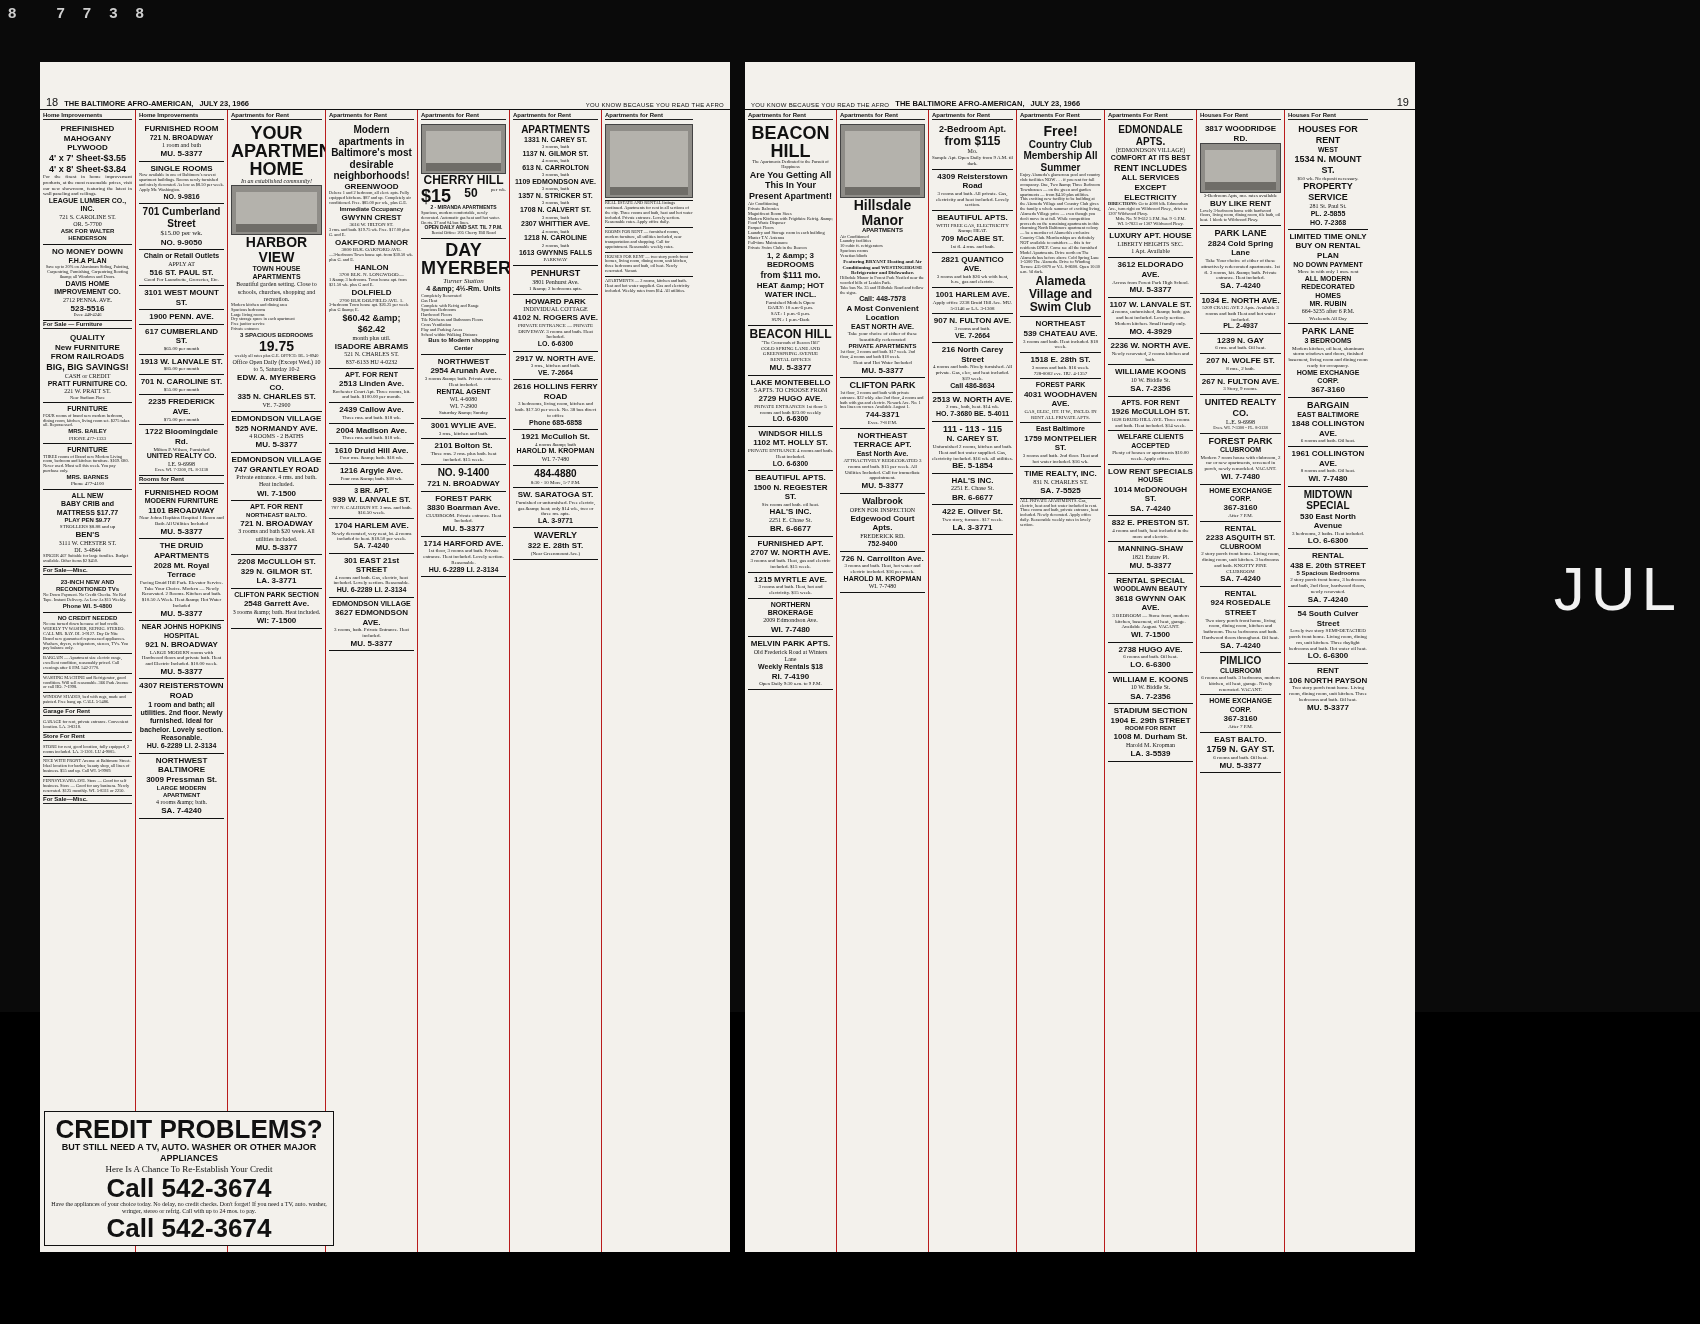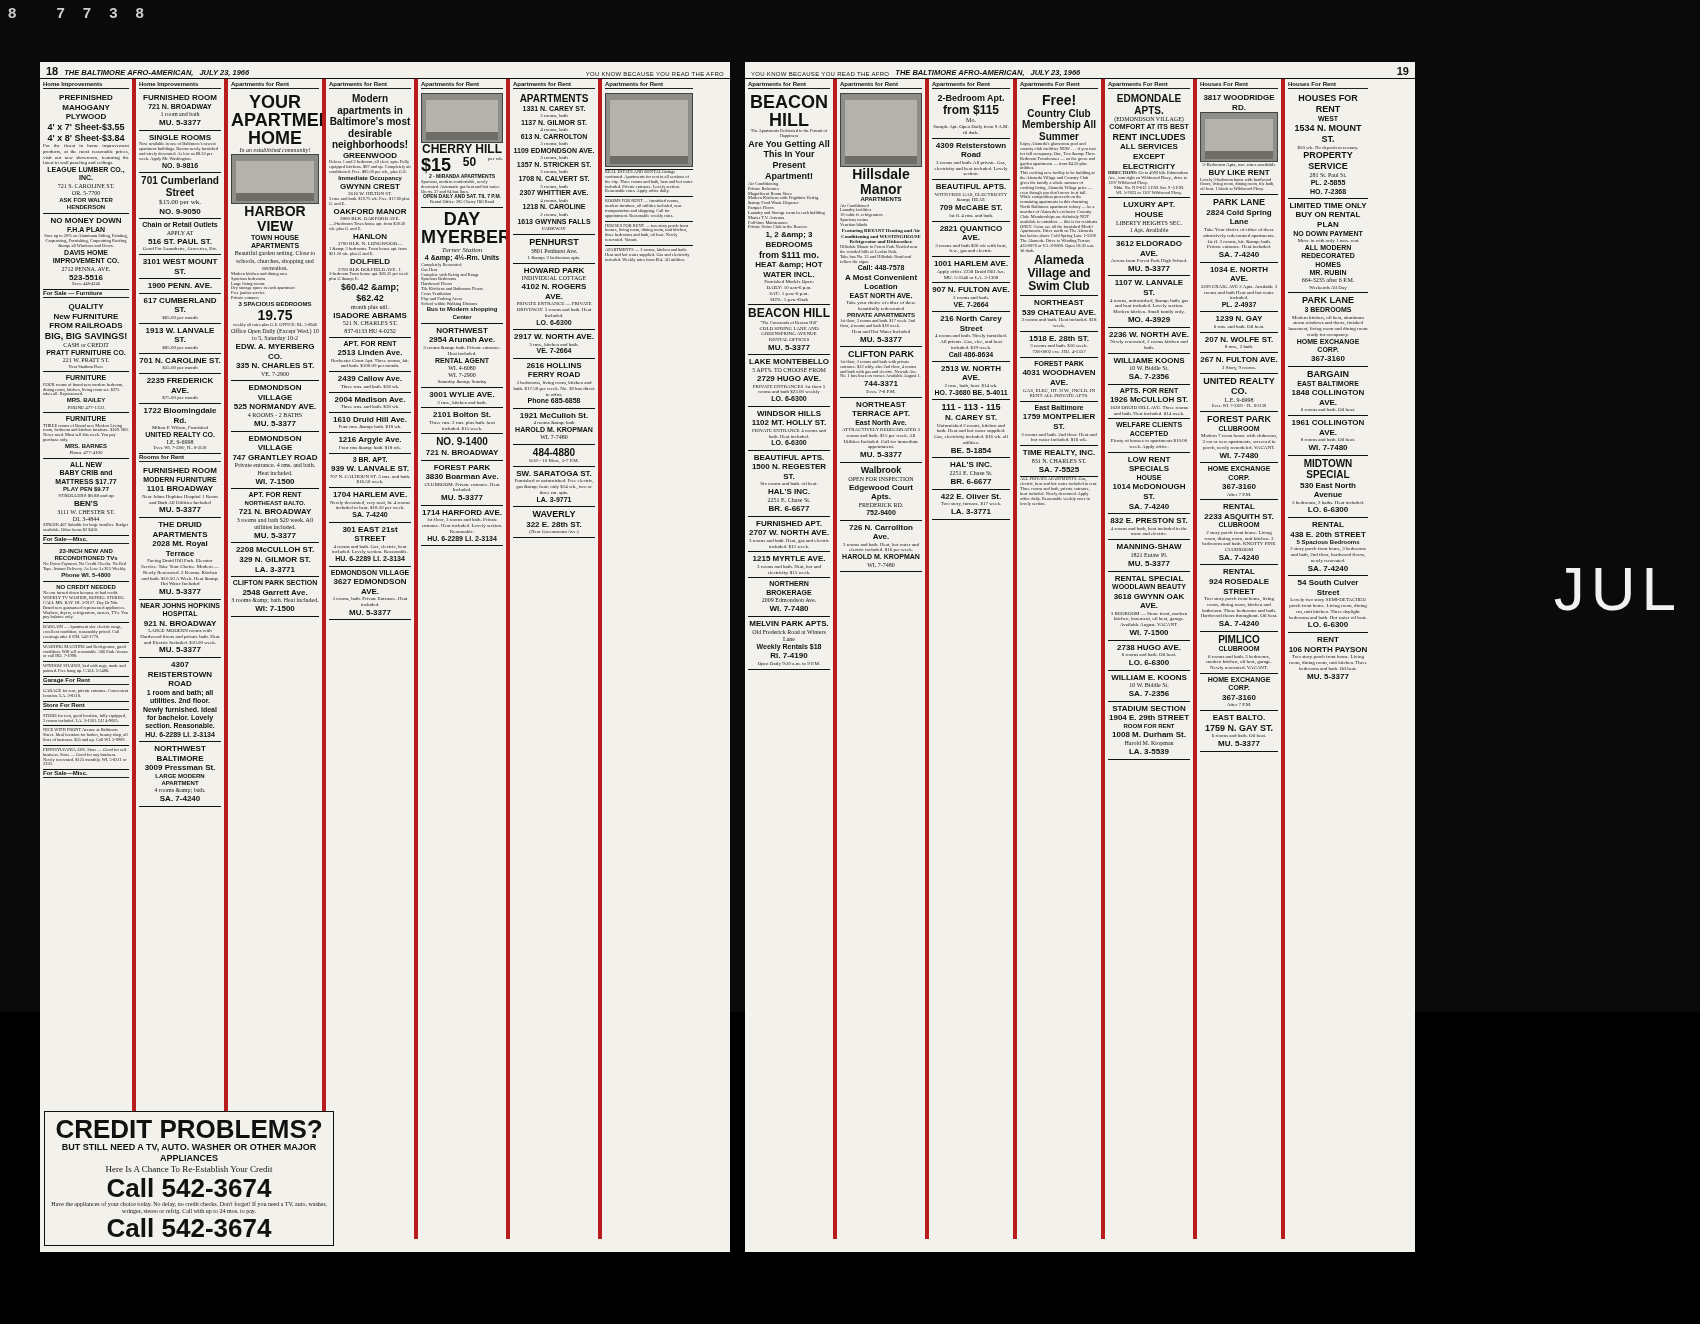--- a/index.html
+++ b/index.html
@@ -12,26 +12,26 @@
   .jul{position:absolute;right:18px;top:560px;color:#f2f2f2;font-family:"Liberation Sans",sans-serif;
        font-size:62px;font-weight:400;letter-spacing:6px;line-height:0.95;text-align:center;}
 
   
   .sheet{position:absolute;background:#f3f1ec;color:#111;overflow:hidden;}
   .sheet.left{left:40px;top:62px;width:690px;height:1190px;}
   .sheet.right{left:745px;top:62px;width:670px;height:1190px;}
 
   .pagehead{display:flex;align-items:flex-end;gap:6px;font-family:"Liberation Sans",sans-serif;
             font-size:7px;padding:3px 6px 1px 6px;border-bottom:1px solid #111;}
-  .pagehead .pno{font-size:11px;font-weight:700;}
-  .pagehead .ttl{font-weight:700;font-size:7.5px;font-style:italic;}
+  .pagehead .pno{font-size:11px;font-weight:400;margin-top:31px;}
+  .pagehead .ttl{font-weight:700;font-size:7.5px;}
   .pagehead .slug{margin-left:auto;font-size:6px;letter-spacing:.3px;}
 
   .cols{display:flex;height:1160px;}
-  .col{border-right:4px solid #b91c1c;padding:2px 3px;box-sizing:border-box;overflow:hidden;}
+  .col{border-right:1px solid #b91c1c;padding:2px 3px;box-sizing:border-box;overflow:hidden;}
   .col:last-child{border-right:none;}
 
   .colhead{font-family:"Liberation Sans",sans-serif;font-size:6px;font-weight:700;
            border-bottom:1px solid #222;margin-bottom:2px;padding-bottom:1px;}
 
   .ad{border-bottom:1px solid #111;padding:2px 0;text-align:center;}
   .ad.nob{border-bottom:none;}
   .hl{font-family:"Liberation Sans",sans-serif;font-weight:700;}
   .f5{font-size:5px;line-height:1.15;}
   .f6{font-size:6px;line-height:1.2;}

